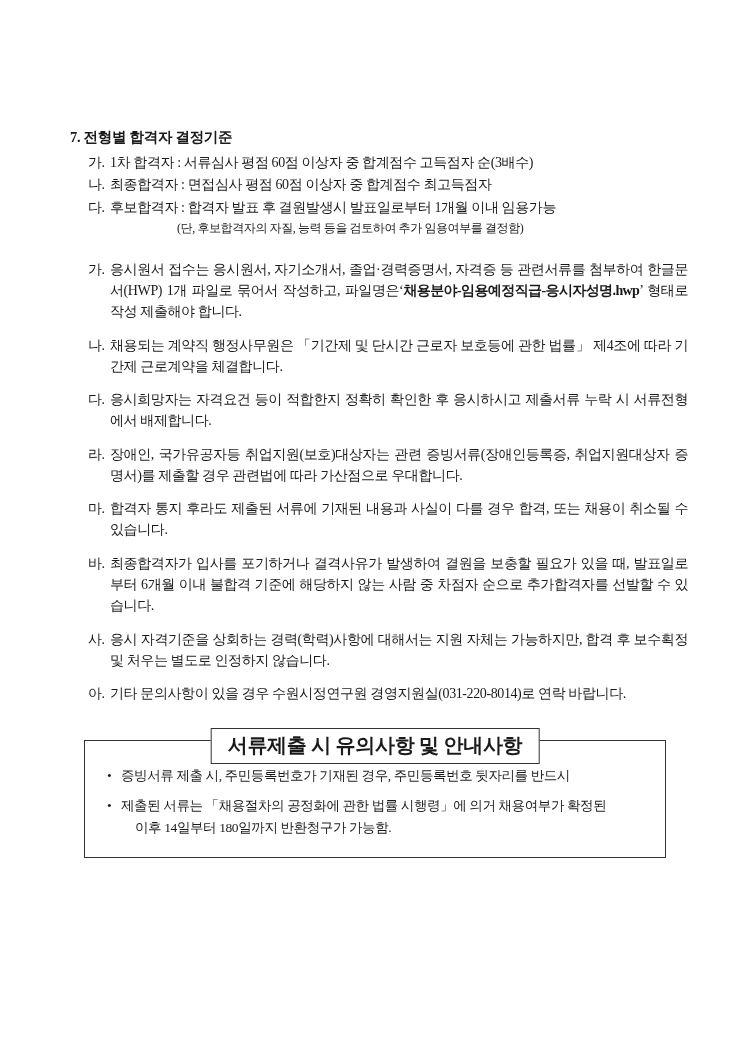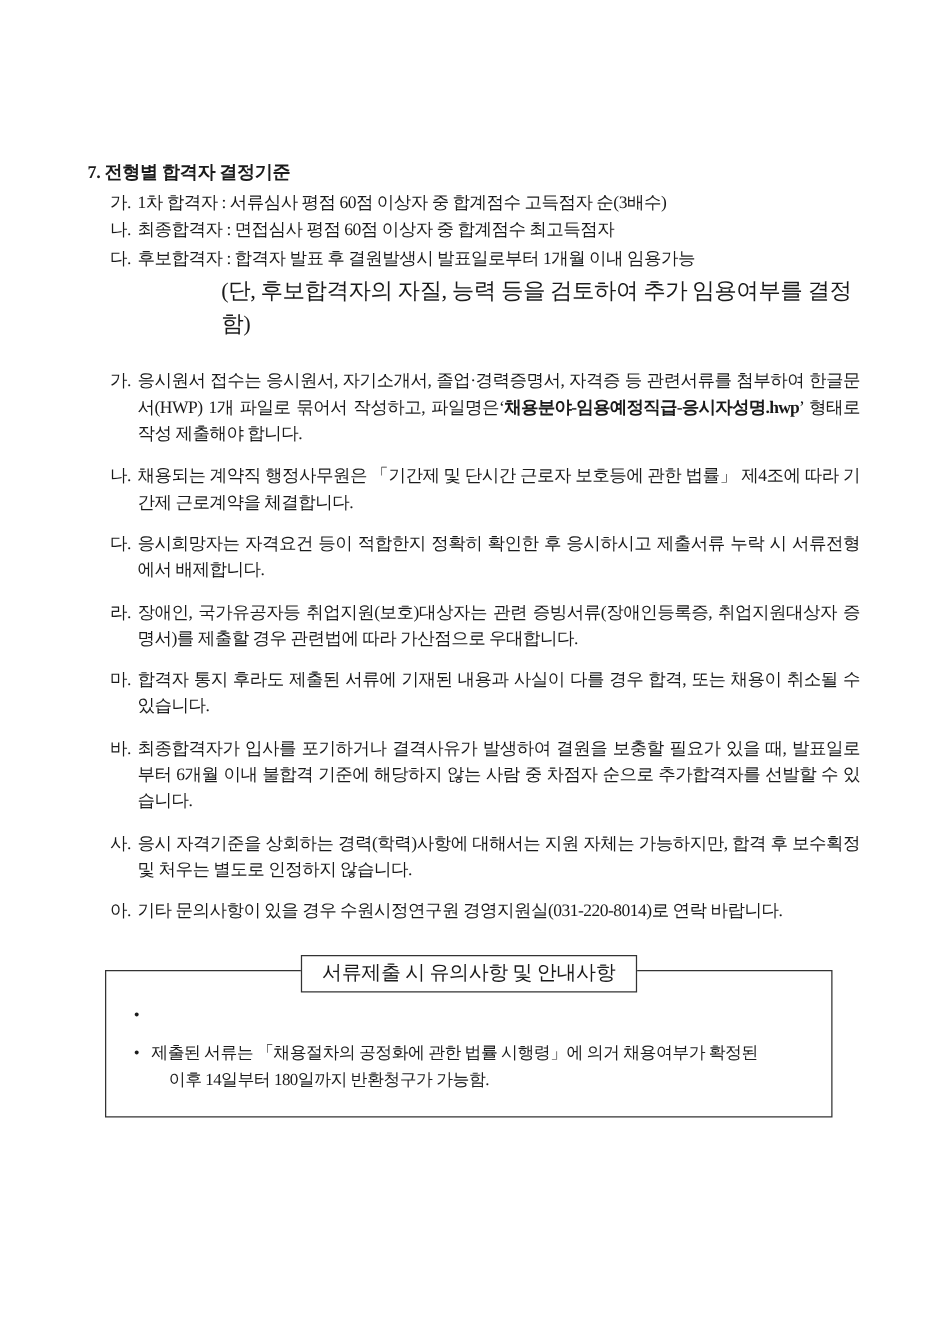--- a/index.html
+++ b/index.html
@@ -48,21 +48,21 @@
     flex: 0 0 auto;
     width: 22px;
     text-align: left;
   }
   .sub-text {
     flex: 1 1 auto;
     text-align: justify;
     text-justify: inter-character;
   }
   .sub-note {
-    font-size: 18px;
+    font-size: 12px;
     line-height: 1.5;
     letter-spacing: -0.4px;
     padding-left: 115px;
     margin-bottom: 2px;
   }
   .section-8 {
     margin-top: 22px;
   }
   .section-8 .sub-item {
     margin-bottom: 12px;
@@ -79,22 +79,22 @@
     box-sizing: border-box;
   }
   .notice-title {
     position: absolute;
     top: -13px;
     left: 50%;
     transform: translateX(-50%);
     background: #ffffff;
     border: 1px solid #333333;
     padding: 3px 16px 4px 16px;
-    font-size: 16px;
-    font-weight: normal;
+    font-size: 20px;
+    font-weight: bold;
     letter-spacing: -0.3px;
     white-space: nowrap;
   }
   .notice-list {
     margin: 0;
     padding: 0;
     list-style: none;
   }
   .notice-item {
     display: flex;
@@ -188,20 +188,21 @@
 
     </ul>
   </div>
 
   <div class="notice-box">
     <div class="notice-title">서류제출 시 유의사항 및 안내사항</div>
     <ul class="notice-list">
       <li class="notice-item">
         <span class="notice-marker">•</span>
         <span class="notice-text">
+          <span>증빙서류 제출 시, 주민등록번호가 기재된 경우, 주민등록번호 뒷자리를 반드시</span>
         </span>
       </li>
       <li class="notice-item">
         <span class="notice-marker">•</span>
         <span class="notice-text">
           <span>제출된 서류는 「채용절차의 공정화에 관한 법률 시행령」에 의거 채용여부가 확정된</span>
           <span class="line2">이후 14일부터 180일까지 반환청구가 가능함.</span>
         </span>
       </li>
     </ul>

